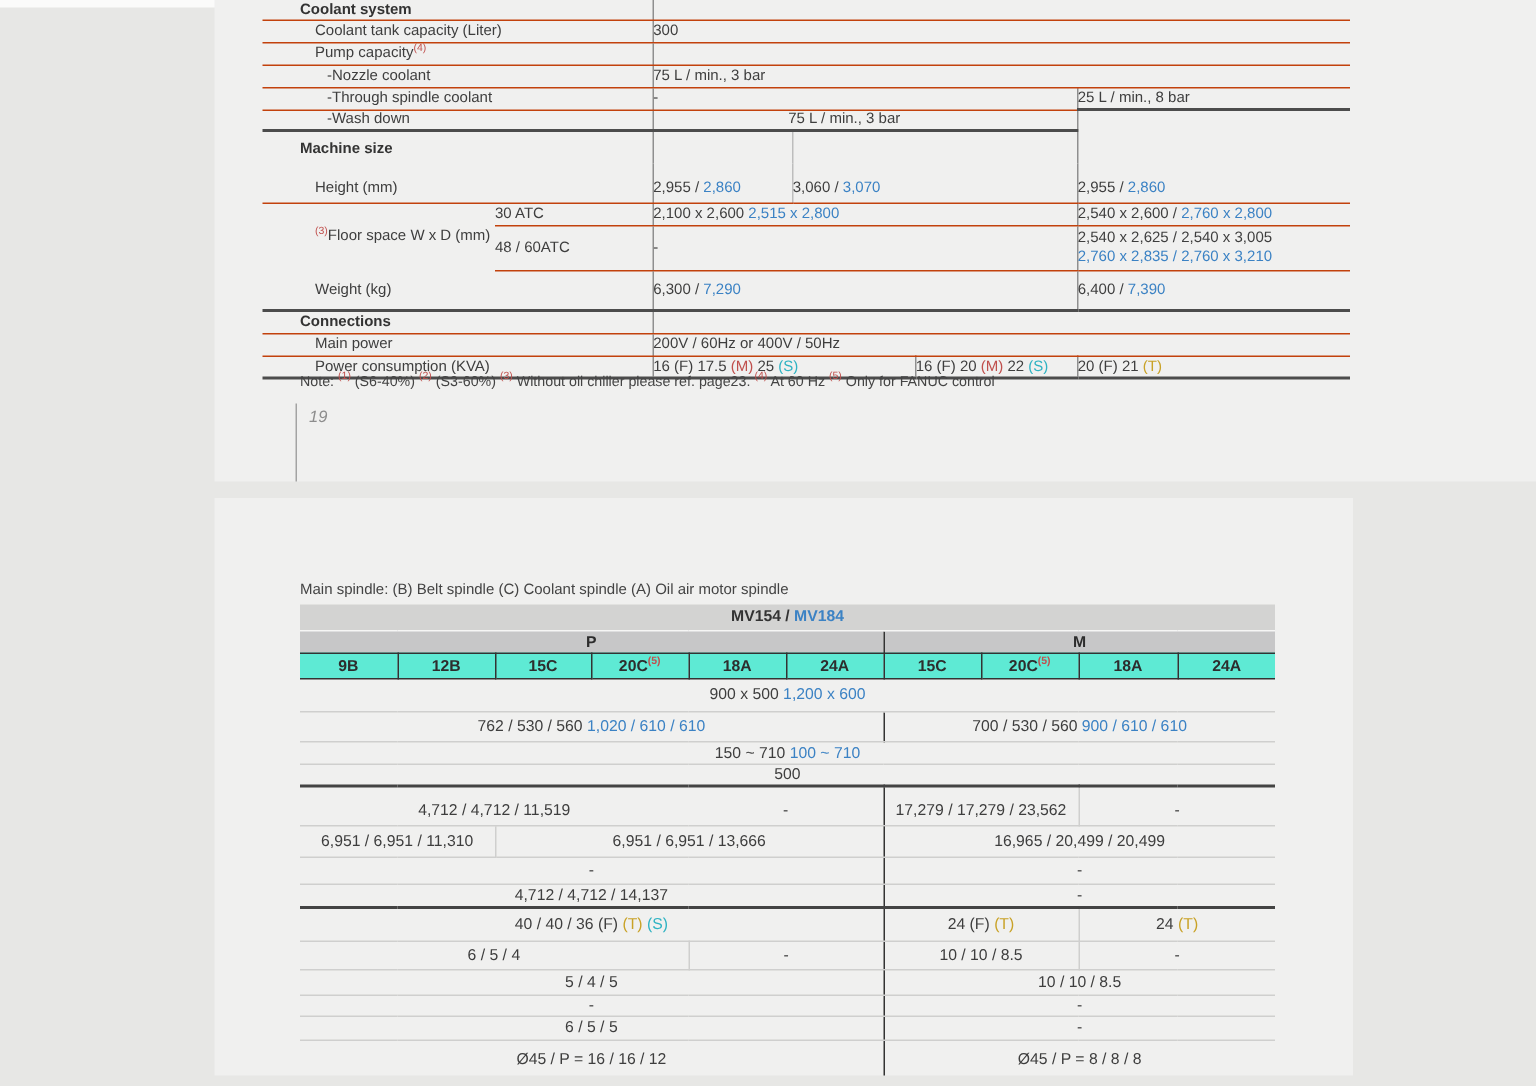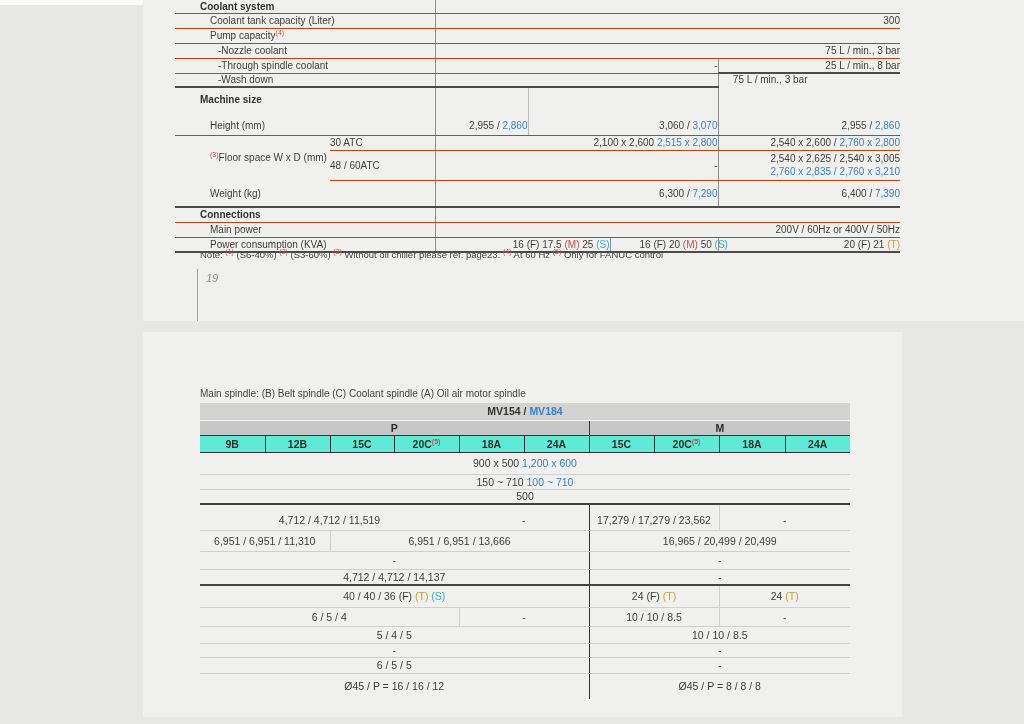--- a/index.html
+++ b/index.html
@@ -14,21 +14,21 @@
   #page3 { left:143px; top:719px; width:759px; height:5px; background:#fbfbfa; }
 
   table { border-collapse:collapse; table-layout:fixed; }
   td { padding:0; white-space:nowrap; vertical-align:middle; font-size:10px; }
 
   
   #spec-table { position:absolute; left:32px; top:0; width:725px; }
   #spec-table .lbl0 { padding-left:25px; font-weight:bold; color:#333; }
   #spec-table .lbl1 { padding-left:35px; }
   #spec-table .lbl2 { padding-left:43px; }
-  .ctr  { text-align:right;padding-left:29px; }
+  .ctr  { text-align:left; }
   .bb   { border-bottom:1px solid #c2410c; }
   .bbd  { border-bottom:2px solid #4c4c4c; }
   .brM  { border-right:1px solid #8f8f8f; }
   .brL  { border-right:1px solid #bdbdbd; }
   .vb   { vertical-align:bottom; padding-bottom:4px; }
   .shift-r { position:relative; left:90px; }
   .blue { color:#3b82c4; }
   .red  { color:#c0504d; }
   .teal { color:#2fb3c3; }
   .yel  { color:#c9a227; }
@@ -128,21 +128,21 @@
       <td colspan="2" class="lbl0 brM bb">Connections</td>
       <td colspan="4" class="bb"></td>
     </tr>
     <tr style="height:15px">
       <td colspan="2" class="lbl1 brM bb">Main power</td>
       <td colspan="4" class="ctr bb">200V / 60Hz or 400V / 50Hz</td>
     </tr>
     <tr style="height:15px">
       <td colspan="2" class="lbl1 brM bbd">Power consumption (KVA)</td>
       <td colspan="2" class="ctr brM bbd"><span>16 (F) 17.5</span> <span class="red">(M)</span> <span>25</span> <span class="teal">(S)</span></td>
-      <td class="ctr brM bbd"><span>16 (F) 20</span> <span class="red">(M)</span> <span>50</span> <span class="teal">(S)</span></td>
+      <td class="ctr brM bbd"><span>16 (F) 20</span> <span class="red">(M)</span> <span>22</span> <span class="teal">(S)</span></td>
       <td class="ctr bbd"><span>20 (F) 21</span> <span class="yel">(T)</span></td>
     </tr>
   </tbody>
     </table>
 
   <div id="note-line">
     <span>Note:</span>
     <sup class="red">(1)</sup> <span>(S6-40%)</span>
     <sup class="red">(2)</sup> <span>(S3-60%)</span>
     <sup class="red">(3)</sup> <span>Without oil chiller please ref. page23.</span>
@@ -188,20 +188,24 @@
       <td class="brD">24A</td>
       <td class="brD">15C</td>
       <td class="brD"><span>20C</span><sup class="red">(5)</sup></td>
       <td class="brD">18A</td>
       <td>24A</td>
     </tr>
 
     <tr style="height:22px">
       <td colspan="10" class="bbt"><span>900 x 500  </span><span class="blue">1,200 x 600</span></td>
     </tr>
+    <tr style="height:20px">
+      <td colspan="6" class="brD bbt"><span>762 / 530 / 560  </span><span class="blue">1,020 / 610 / 610</span></td>
+      <td colspan="4" class="bbt"><span>700 / 530 / 560  </span><span class="blue">900 / 610 / 610</span></td>
+    </tr>
     <tr style="height:15px">
       <td colspan="10" class="bbt"><span>150 ~ 710  </span><span class="blue">100 ~ 710</span></td>
     </tr>
     <tr style="height:15px">
       <td colspan="10" class="bbS">500</td>
     </tr>
     <tr style="height:26px">
       <td colspan="4" class="bbt low">4,712 / 4,712 / 11,519</td>
       <td colspan="2" class="brD bbt low">-</td>
       <td colspan="2" class="bbt low" style="border-right:1px solid #cfcfce;">17,279 / 17,279 / 23,562</td>

